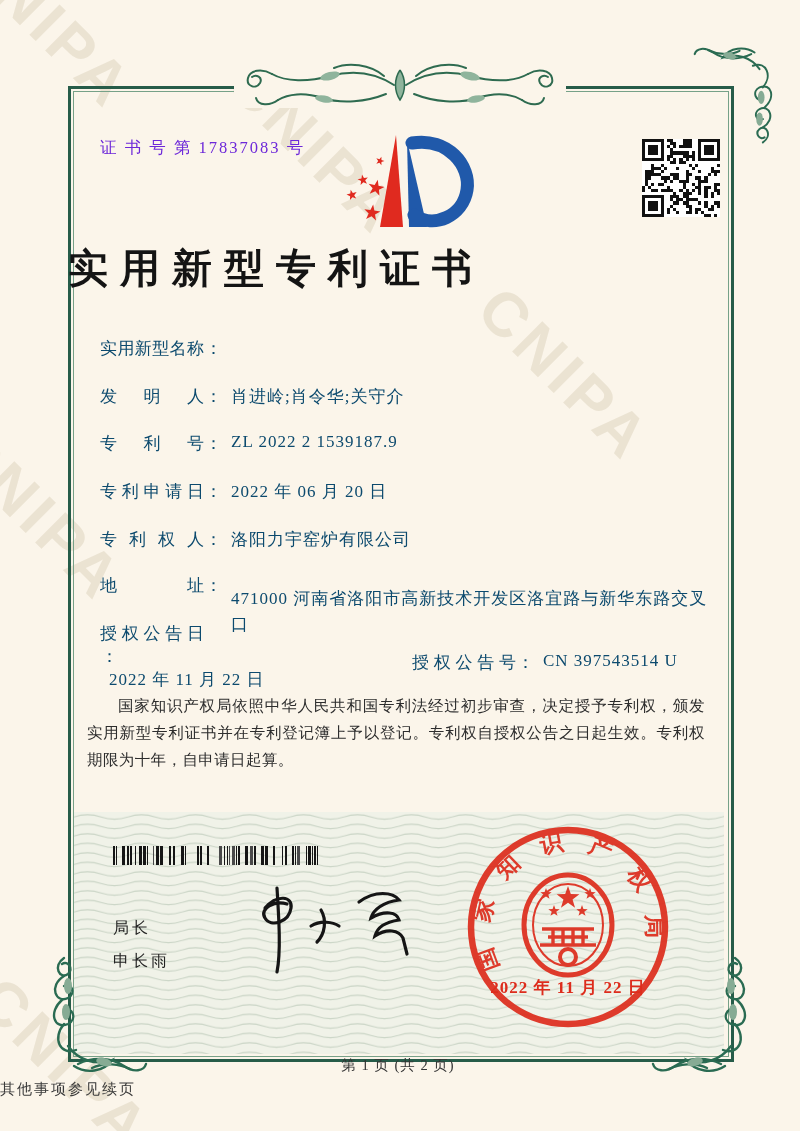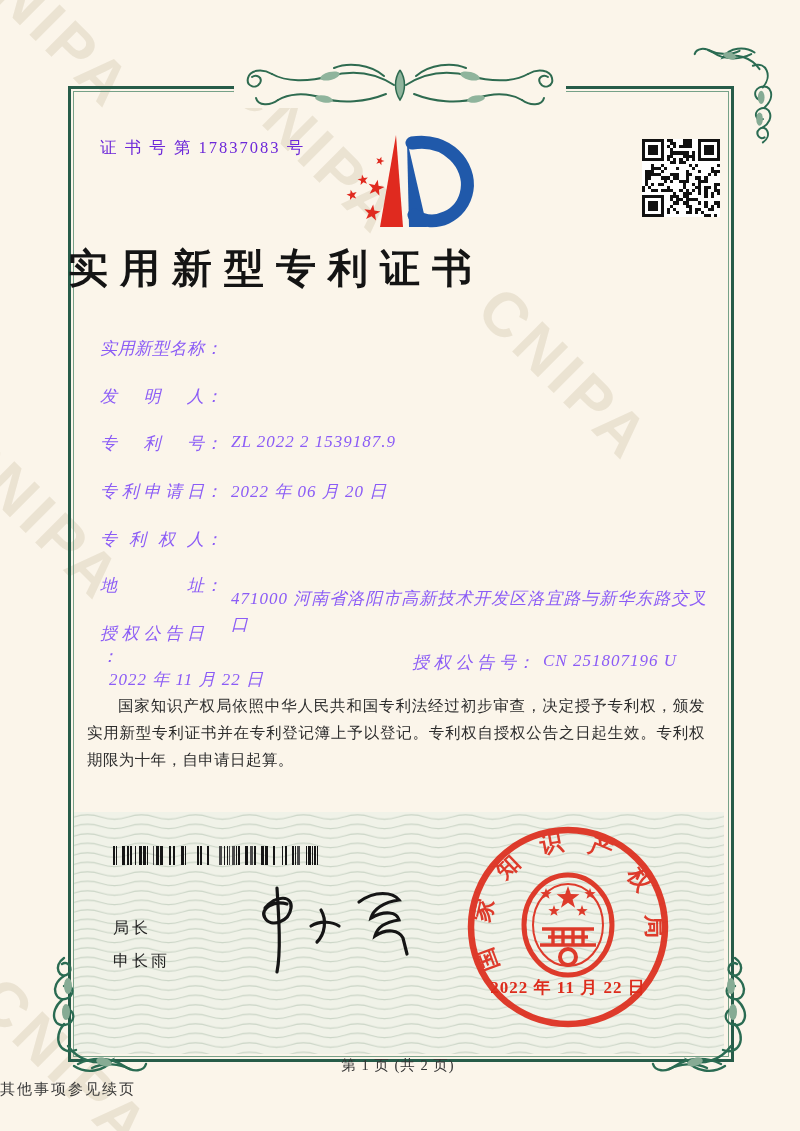--- a/index.html
+++ b/index.html
@@ -26,21 +26,21 @@
   #fl-bl{left:34px;top:956px;width:115px;height:125px;}
   #fl-br{left:650px;top:956px;width:115px;height:125px;}
   #fl-tr{left:692px;top:40px;width:96px;height:104px;}
   
   .abs{position:absolute;z-index:5;}
   .certno{left:100px;top:137px;font-size:16.5px;color:#6d28d9;letter-spacing:2px;}
   .logo{left:330px;top:130px;width:150px;height:105px;}
   .qr{left:642px;top:139px;width:78px;height:78px;}
   .title{left:68px;top:241px;width:660px;text-align:left;font-size:40px;font-weight:700;
          color:#141414;letter-spacing:12px;}
-  .frow{left:100px;display:flex;align-items:flex-start;font-size:17px;color:#8b5cf6;font-style:italic;}
+  .frow{left:100px;display:flex;align-items:flex-start;font-size:17px;color:#0c4a6e;}
   .flabel{display:inline-block;width:104px;text-align:justify;text-align-last:justify;}
   .fcolon{margin-left:1px;}
   .fvalue{margin-left:9px;letter-spacing:1px;}
   #frow0{top:337px}#frow1{top:385px}#frow2{top:432px}#frow3{top:480px}#frow4{top:528px}
   #frow5{top:574px}
   #frow5 .fvalue{width:482px;line-height:1.55;margin-top:12px;}
   .grow{top:622px;flex-direction:column;}
   #grant2{left:412px;top:622px;margin-top:29px;}
   .paras{left:87px;top:657px;width:618px;margin-top:36px;}
   .paras p{margin:0;text-indent:2em;font-size:15.5px;line-height:1.74;color:#2d2d2d;
@@ -331,50 +331,52 @@
 
   <div class="abs title">实用新型专利证书</div>
 
   <div class="abs frow" id="frow0">
     <span class="flabel">实用新型名称</span>
       <span class="fcolon">：</span>
   </div>
   <div class="abs frow" id="frow1">
     <span class="flabel">发明人</span>
       <span class="fcolon">：</span>
+    <span class="fvalue">肖进岭;肖令华;关守介</span>
   </div>
   <div class="abs frow" id="frow2">
     <span class="flabel">专利号</span>
       <span class="fcolon">：</span>
     <span class="fvalue">ZL 2022 2 1539187.9</span>
   </div>
   <div class="abs frow" id="frow3">
     <span class="flabel">专利申请日</span>
       <span class="fcolon">：</span>
     <span class="fvalue">2022 年 06 月 20 日</span>
   </div>
   <div class="abs frow" id="frow4">
     <span class="flabel">专利权人</span>
       <span class="fcolon">：</span>
+    <span class="fvalue">洛阳力宇窑炉有限公司</span>
   </div>
   <div class="abs frow" id="frow5">
     <span class="flabel">地址</span>
       <span class="fcolon">：</span>
     <span class="fvalue">471000  河南省洛阳市高新技术开发区洛宜路与新华东路交叉口</span>
   </div>
 
   <div class="abs frow grow">
     <span class="flabel">授权公告日</span>
       <span class="fcolon">：</span>
     <span class="fvalue">2022 年 11 月 22 日</span>
   </div>
   <div class="abs frow" id="grant2">
     <span class="flabel">授权公告号</span>
       <span class="fcolon">：</span>
-    <span class="fvalue">CN 251807196 U</span>
+    <span class="fvalue">CN 397543514 U</span>
   </div>
 
   <div class="abs paras">
     <p>国家知识产权局依照中华人民共和国专利法经过初步审查，决定授予专利权，颁发实用新型专利证书并在专利登记簿上予以登记。专利权自授权公告之日起生效。专利权期限为十年，自申请日起算。</p>
   </div>
 
   <svg class="abs barcode" id="barcode-svg" viewBox="0 0 207 19" shape-rendering="crispEdges">
       <rect x="0" y="0" width="2" height="19" fill="#161616"></rect>
       <rect x="3" y="0" width="1" height="19" fill="#161616"></rect>
       <rect x="9" y="0" width="3" height="19" fill="#161616"></rect>

